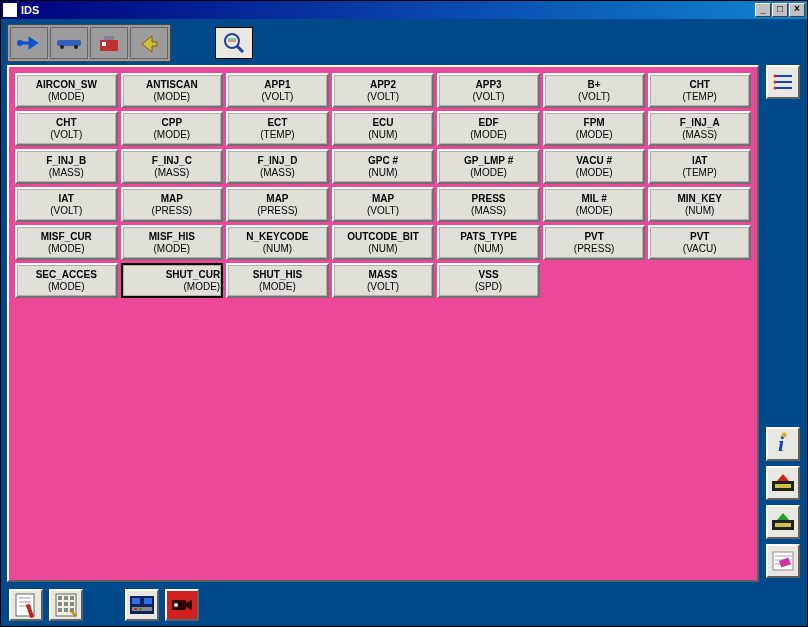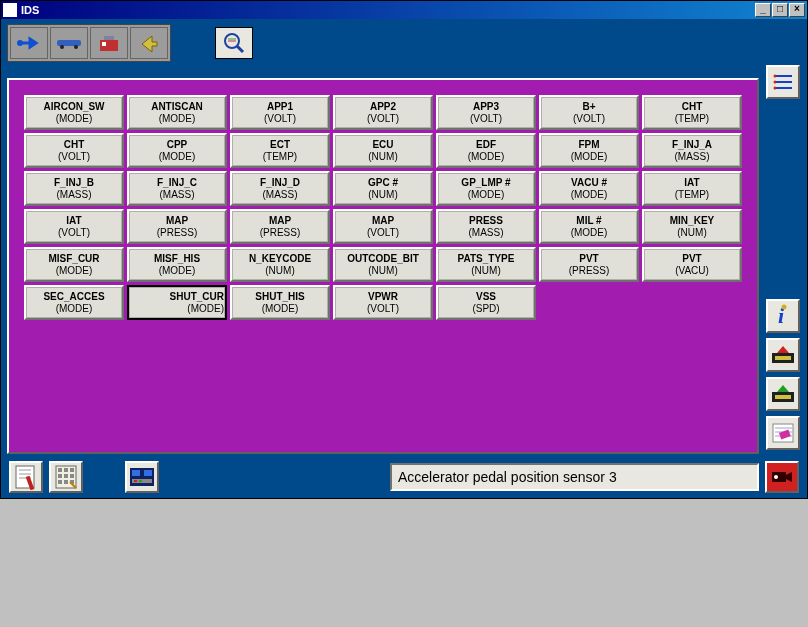--- a/index.html
+++ b/index.html
@@ -7,21 +7,21 @@
     margin: 0;
     font-family: Arial, Helvetica, sans-serif;
     font-size: 11px;
     background: #c0c0c0;
     width: 808px;
     height: 627px;
     overflow: hidden;
   }
   .window {
     width: 808px;
-    height: 499px;
+    height: 627px;
     background: #c0c0c0;
     border: 1px solid #000;
     display: flex;
     flex-direction: column;
   }
   .titlebar {
     height: 18px;
     background: linear-gradient(to right, #000080, #1084d0);
     color: #fff;
     display: flex;
@@ -85,27 +85,26 @@
     border: 1px solid #000;
   }
   .content-row {
     flex: 1;
     display: flex;
     padding: 0 4px 4px 4px;
     gap: 6px;
   }
   .panel {
     flex: 1;
-    background: #a21caf;
+    background: #ec4899;
     border: 2px solid #fff;
     border-right-color: #606060;
     border-bottom-color: #606060;
-    padding: 15px;
+    padding: 6px;
     overflow: hidden;
-    margin-top: 13px;
   }
   .grid {
     display: grid;
     grid-template-columns: repeat(7, 1fr);
     gap: 3px;
     align-content: start;
   }
   .param-btn {
     height: 35px;
     background: #e0e0d8;
@@ -383,21 +382,21 @@
             </div>
             <div class="param-btn selected">
               <span>SHUT_CUR</span>
               <span class="unit">(MODE)</span>
             </div>
             <div class="param-btn">
               <span>SHUT_HIS</span>
               <span class="unit">(MODE)</span>
             </div>
             <div class="param-btn">
-              <span>VPWR</span>
+              <span>MASS</span>
               <span class="unit">(VOLT)</span>
             </div>
             <div class="param-btn">
               <span>VSS</span>
               <span class="unit">(SPD)</span>
             </div>
           </div>
       </div>
 
       <div class="side-col">
@@ -486,21 +485,20 @@
       <div class="sb-btn">
         <svg width="26" height="20">
             <rect x="1" y="1" width="24" height="18" fill="#102060"></rect>
             <rect x="3" y="3" width="8" height="6" fill="#3070e0"></rect>
             <rect x="15" y="3" width="8" height="6" fill="#3070e0"></rect>
             <rect x="3" y="12" width="20" height="4" fill="#888"></rect>
             <rect x="5" y="13" width="3" height="2" fill="#d02020"></rect>
             <rect x="10" y="13" width="3" height="2" fill="#20a020"></rect>
           </svg>
       </div>
-      <div class="status-text">Accelerator pedal position sensor 3</div>
       <div class="sb-btn" style="background:#d02020">
         <svg width="24" height="18">
             <rect x="2" y="4" width="14" height="10" fill="#300000"></rect>
             <path d="M16 7 l6 -3 v10 l-6 -3 z" fill="#300000"></path>
             <circle cx="6" cy="9" r="2" fill="#fff"></circle>
           </svg>
       </div>
     </div>
 
   </div>

